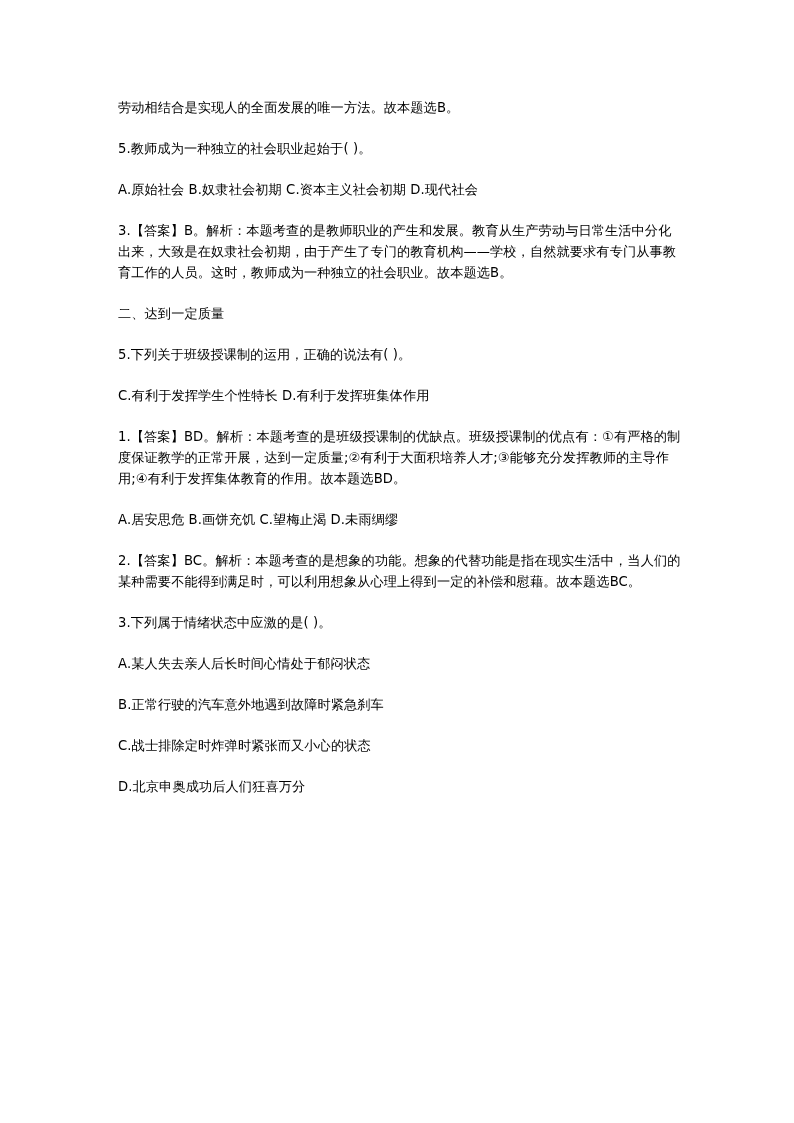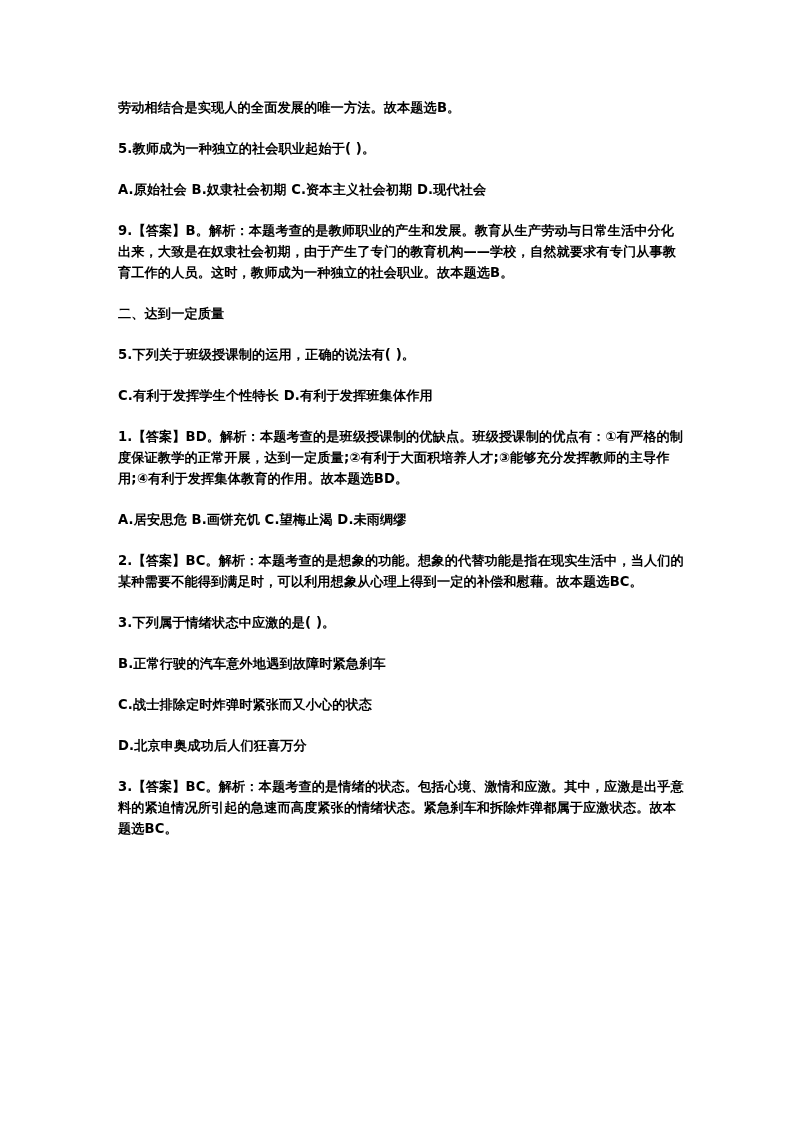--- a/index.html
+++ b/index.html
@@ -1,32 +1,32 @@
 <!DOCTYPE html>
 <html><head>
 <meta charset="utf-8">
 <style>
   html, body { margin: 0; padding: 0; background: #ffffff; }
   body { width: 794px; height: 1123px; position: relative; overflow: hidden;
          font-family: "DejaVu Sans", "Liberation Sans", sans-serif; color: #000; }
   .page { position: absolute; left: 118px; top: 97px; width: 566px; }
-  .p { font-size: 13.2px; line-height: 21px; margin: 0 0 20px 0; letter-spacing: 0.1px; white-space: normal; font-weight: bold; }
+  .p { font-size: 13.2px; line-height: 21px; margin: 0 0 20px 0; letter-spacing: 0.1px; white-space: normal; }
 </style>
 </head>
 <body>
 
 <div class="page">
   <p class="p">劳动相结合是实现人的全面发展的唯一方法。故本题选B。</p>
   <p class="p">5.教师成为一种独立的社会职业起始于( )。</p>
   <p class="p">A.原始社会 B.奴隶社会初期 C.资本主义社会初期 D.现代社会</p>
-  <p class="p">9.【答案】B。解析：本题考查的是教师职业的产生和发展。教育从生产劳动与日常生活中分化出来，大致是在奴隶社会初期，由于产生了专门的教育机构——学校，自然就要求有专门从事教育工作的人员。这时，教师成为一种独立的社会职业。故本题选B。</p>
+  <p class="p">3.【答案】B。解析：本题考查的是教师职业的产生和发展。教育从生产劳动与日常生活中分化出来，大致是在奴隶社会初期，由于产生了专门的教育机构——学校，自然就要求有专门从事教育工作的人员。这时，教师成为一种独立的社会职业。故本题选B。</p>
   <p class="p">二、达到一定质量</p>
   <p class="p">5.下列关于班级授课制的运用，正确的说法有( )。</p>
   <p class="p">C.有利于发挥学生个性特长 D.有利于发挥班集体作用</p>
   <p class="p">1.【答案】BD。解析：本题考查的是班级授课制的优缺点。班级授课制的优点有：①有严格的制度保证教学的正常开展，达到一定质量;②有利于大面积培养人才;③能够充分发挥教师的主导作用;④有利于发挥集体教育的作用。故本题选BD。</p>
   <p class="p">A.居安思危 B.画饼充饥 C.望梅止渴 D.未雨绸缪</p>
   <p class="p">2.【答案】BC。解析：本题考查的是想象的功能。想象的代替功能是指在现实生活中，当人们的某种需要不能得到满足时，可以利用想象从心理上得到一定的补偿和慰藉。故本题选BC。</p>
   <p class="p">3.下列属于情绪状态中应激的是( )。</p>
+  <p class="p">A.某人失去亲人后长时间心情处于郁闷状态</p>
   <p class="p">B.正常行驶的汽车意外地遇到故障时紧急刹车</p>
   <p class="p">C.战士排除定时炸弹时紧张而又小心的状态</p>
   <p class="p">D.北京申奥成功后人们狂喜万分</p>
-  <p class="p">3.【答案】BC。解析：本题考查的是情绪的状态。包括心境、激情和应激。其中，应激是出乎意料的紧迫情况所引起的急速而高度紧张的情绪状态。紧急刹车和拆除炸弹都属于应激状态。故本题选BC。</p>
 </div>
 
 </body></html>

